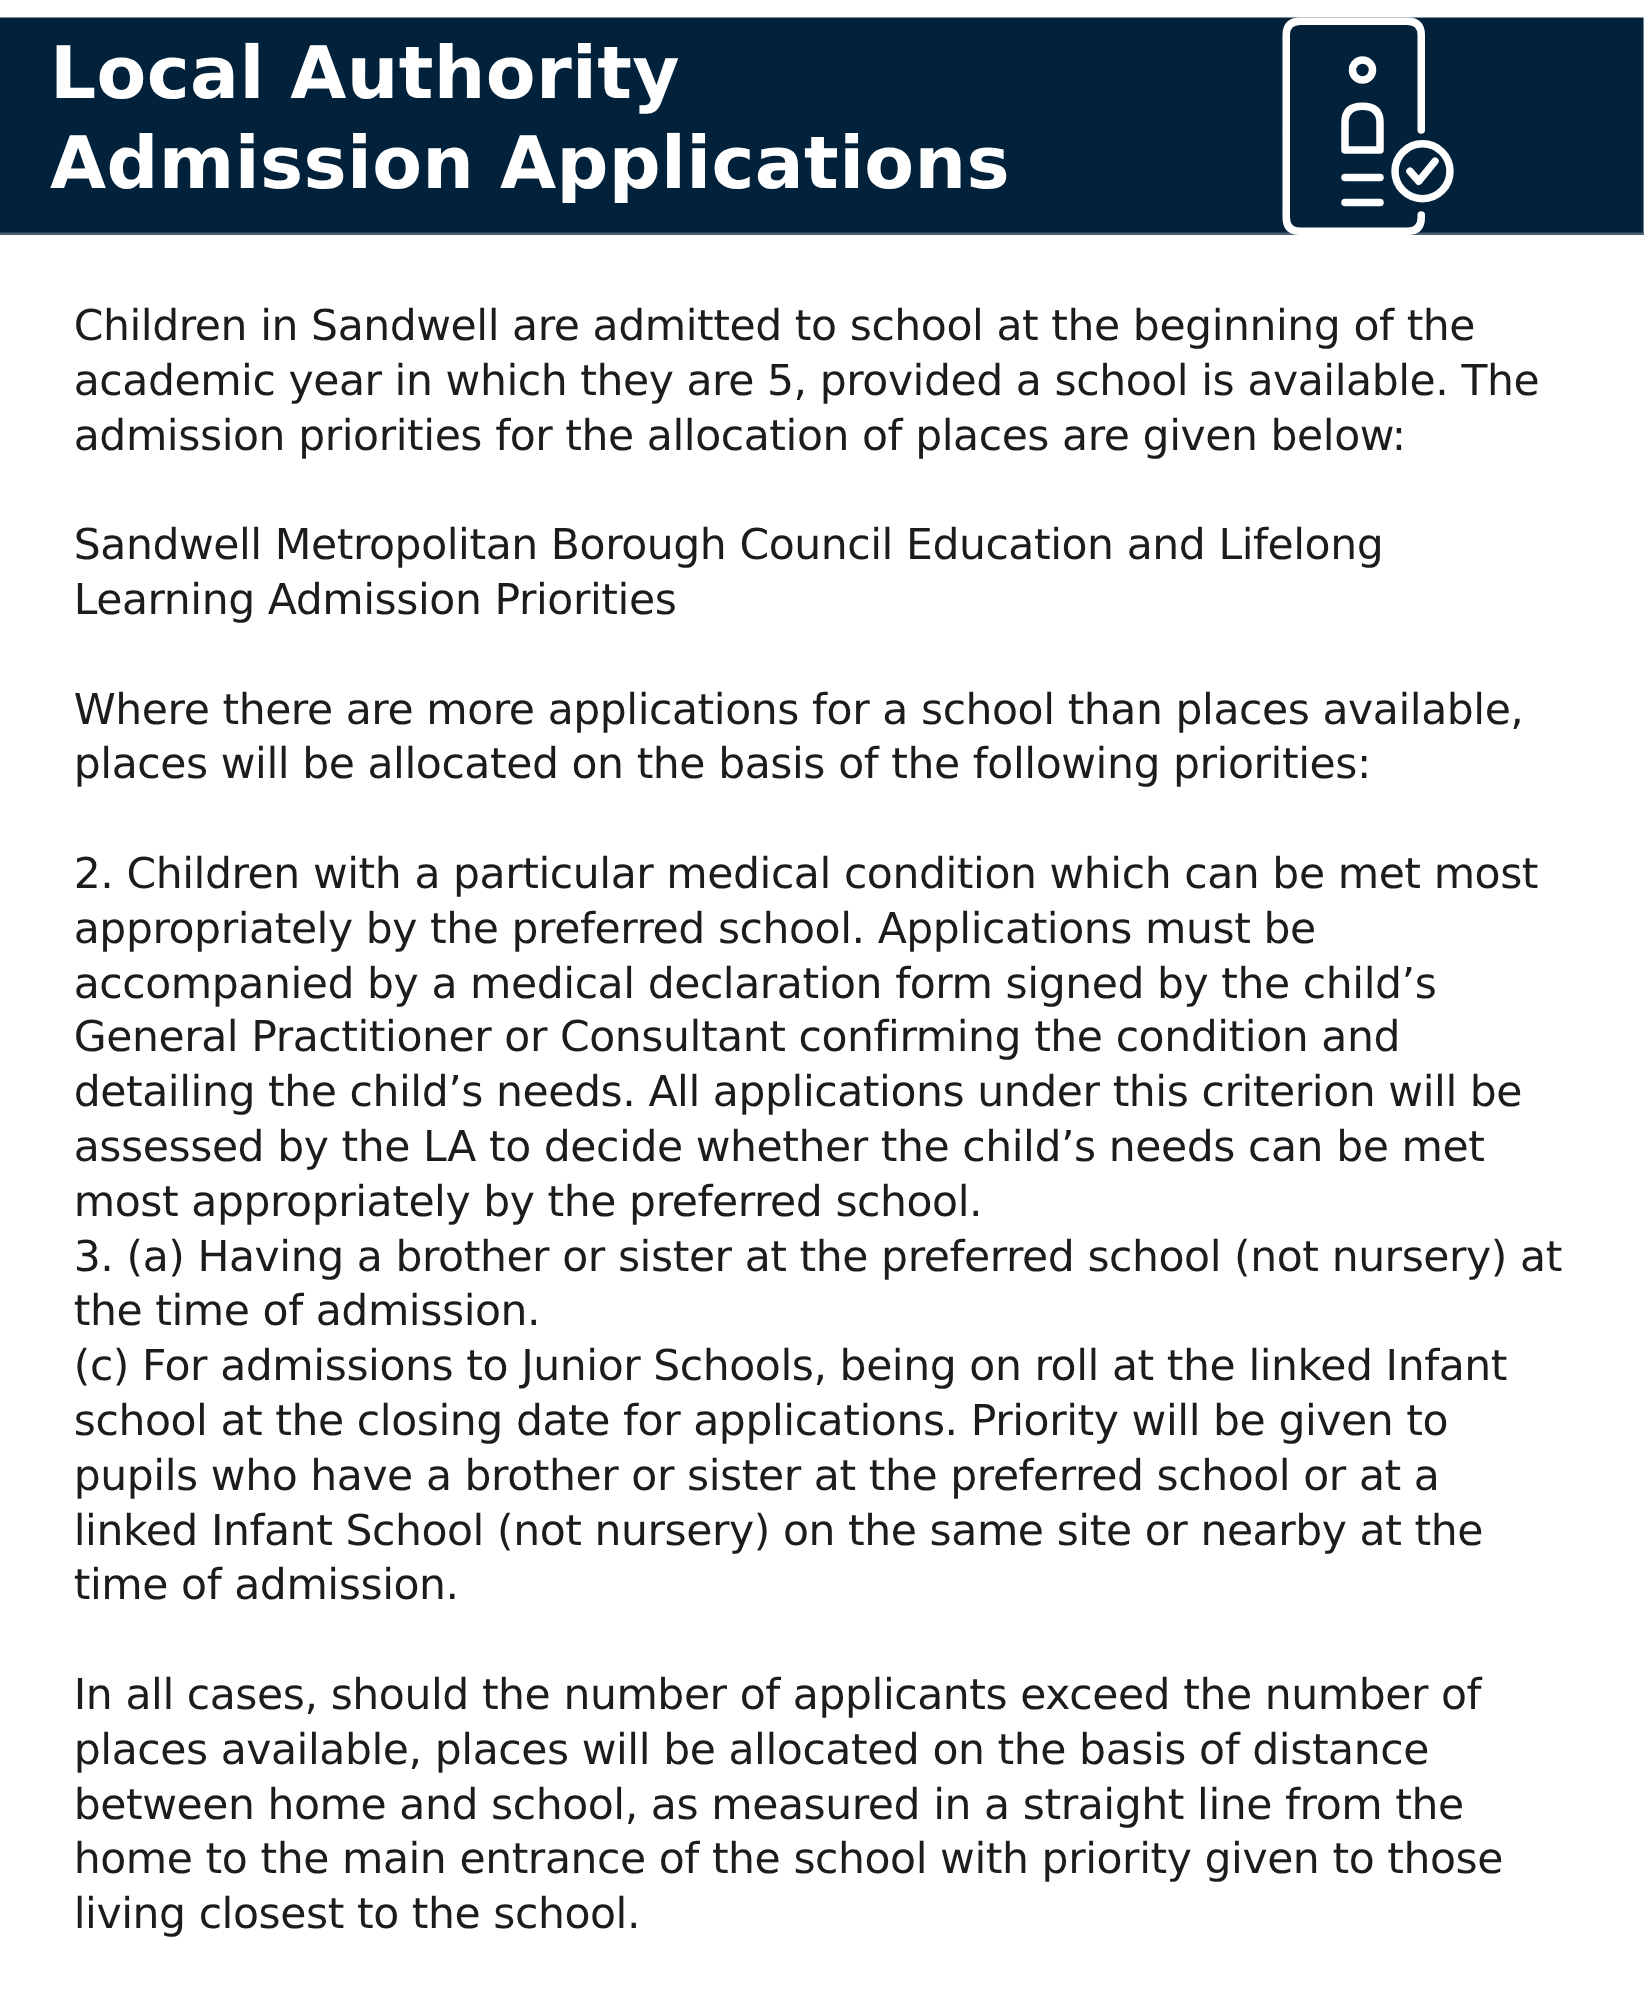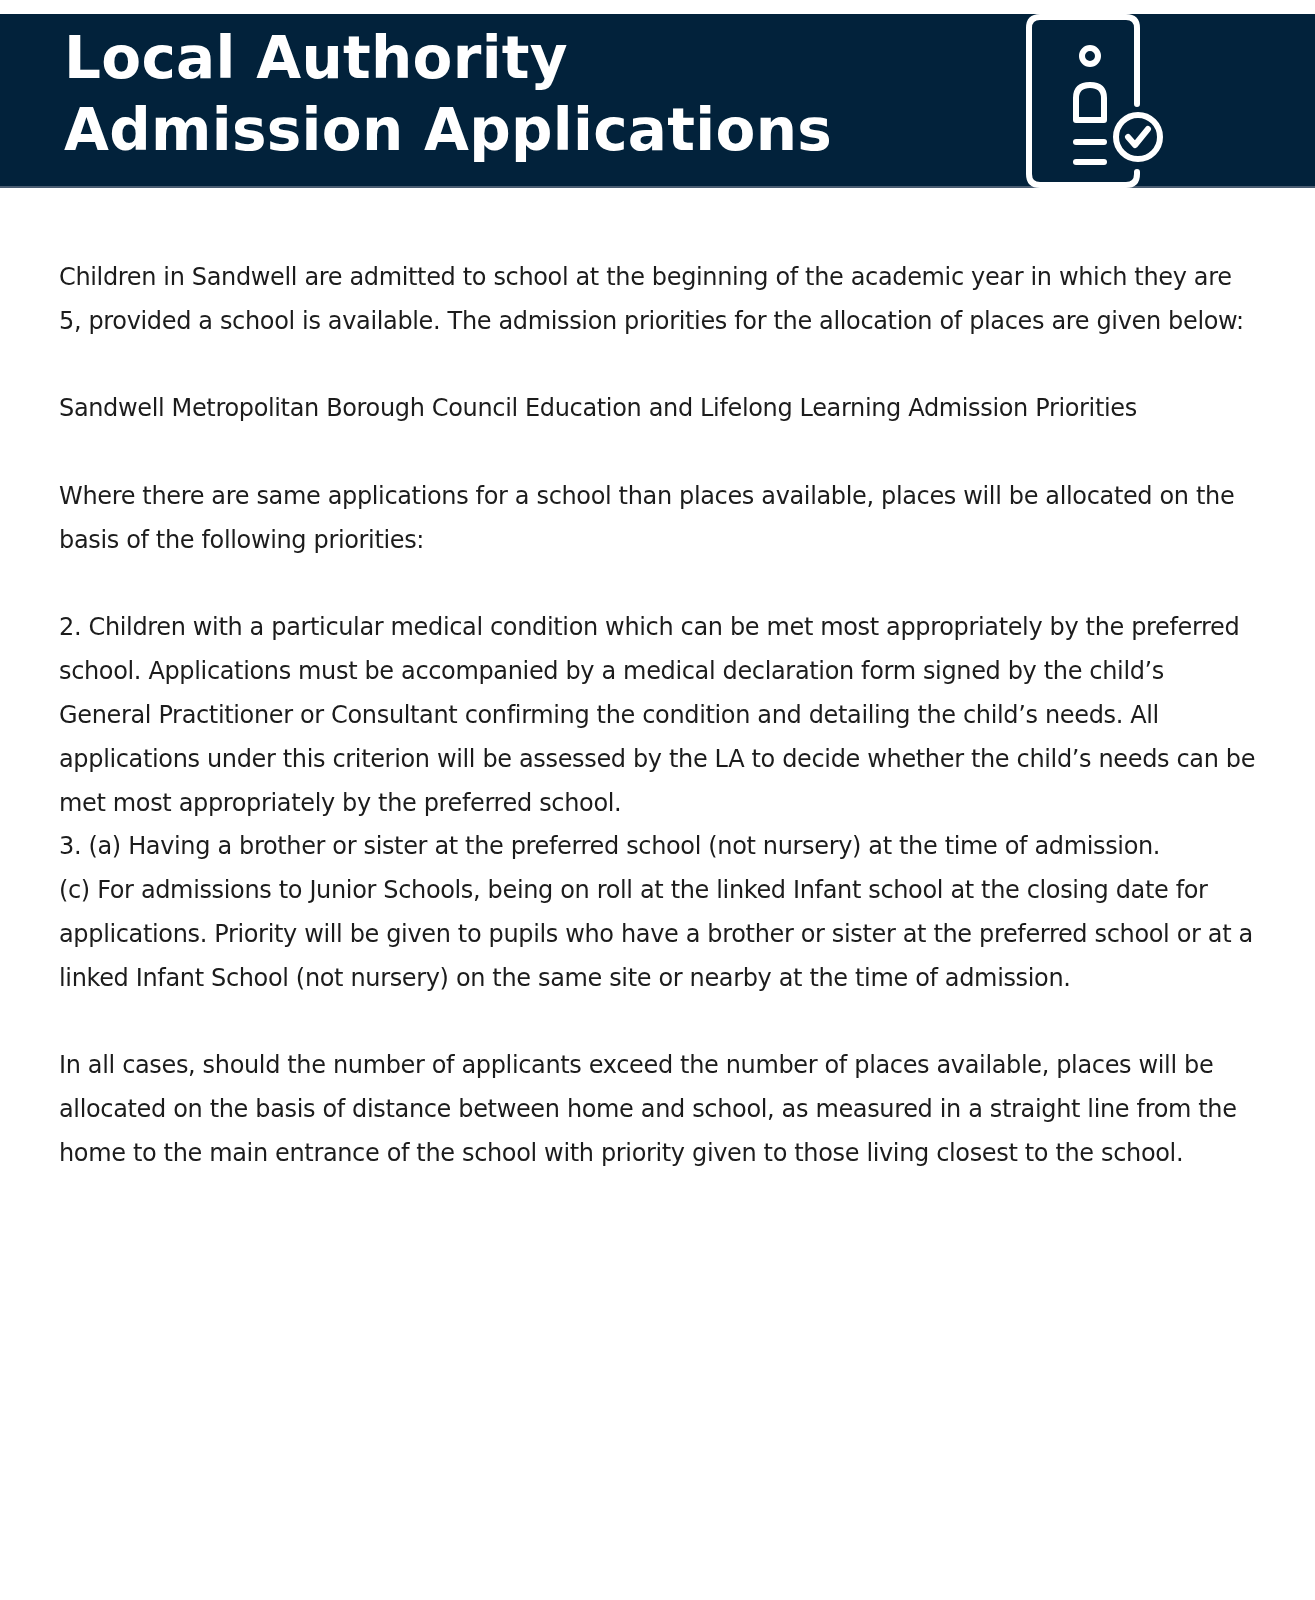--- a/index.html
+++ b/index.html
@@ -33,36 +33,35 @@
       color: #ffffff;
       font-family: "DejaVu Sans", sans-serif;
       font-weight: bold;
       font-size: 58px;
       line-height: 72px;
       letter-spacing: 0.3px;
     }
     .header-title span {
       display: block;
       white-space: nowrap;
-      margin-left: 24px;
     }
     .header-icon {
       position: absolute;
       left: 1024px;
       top: 12px;
       width: 160px;
       height: 178px;
     }
     .content {
       position: absolute;
       left: 59px;
-      top: 256px;
+      top: 240px;
       width: 1200px;
       font-family: "DejaVu Sans", sans-serif;
-      font-size: 24px;
+      font-size: 34px;
       line-height: 43.8px;
       color: #1c1c1c;
       letter-spacing: -0.35px;
     }
     .content p {
       margin: 0;
     }
     .gap {
       height: 43.8px;
     }
@@ -90,21 +89,21 @@
 
   <circle cx="114" cy="125" r="22"></circle>
   <path d="M 104 125 L 111 133 L 124 117"></path>
 </svg>
 
 <div class="content">
   <p>Children in Sandwell are admitted to school at the beginning of the academic year in which they are 5, provided a school is available. The admission priorities for the allocation of places are given below:</p>
   <div class="gap"></div>
   <p>Sandwell Metropolitan Borough Council Education and Lifelong Learning Admission Priorities</p>
   <div class="gap"></div>
-  <p>Where there are same applications for a school than places available, places will be allocated on the basis of the following priorities:</p>
+  <p>Where there are more applications for a school than places available, places will be allocated on the basis of the following priorities:</p>
   <div class="gap"></div>
   <div>
     <p>2. Children with a particular medical condition which can be met most appropriately by the preferred school. Applications must be accompanied by a medical declaration form signed by the child’s General Practitioner or Consultant confirming the condition and detailing the child’s needs. All applications under this criterion will be assessed by the LA to decide whether the child’s needs can be met most appropriately by the preferred school.</p>
     <p>3. (a) Having a brother or sister at the preferred school (not nursery) at the time of admission.</p>
     <p>(c) For admissions to Junior Schools, being on roll at the linked Infant school at the closing date for applications. Priority will be given to pupils who have a brother or sister at the preferred school or at a linked Infant School (not nursery) on the same site or nearby at the time of admission.</p>
   </div>
   <div class="gap"></div>
   <p>In all cases, should the number of applicants exceed the number of places available, places will be allocated on the basis of distance between home and school, as measured in a straight line from the home to the main entrance of the school with priority given to those living closest to the school.</p>
 </div>
 

